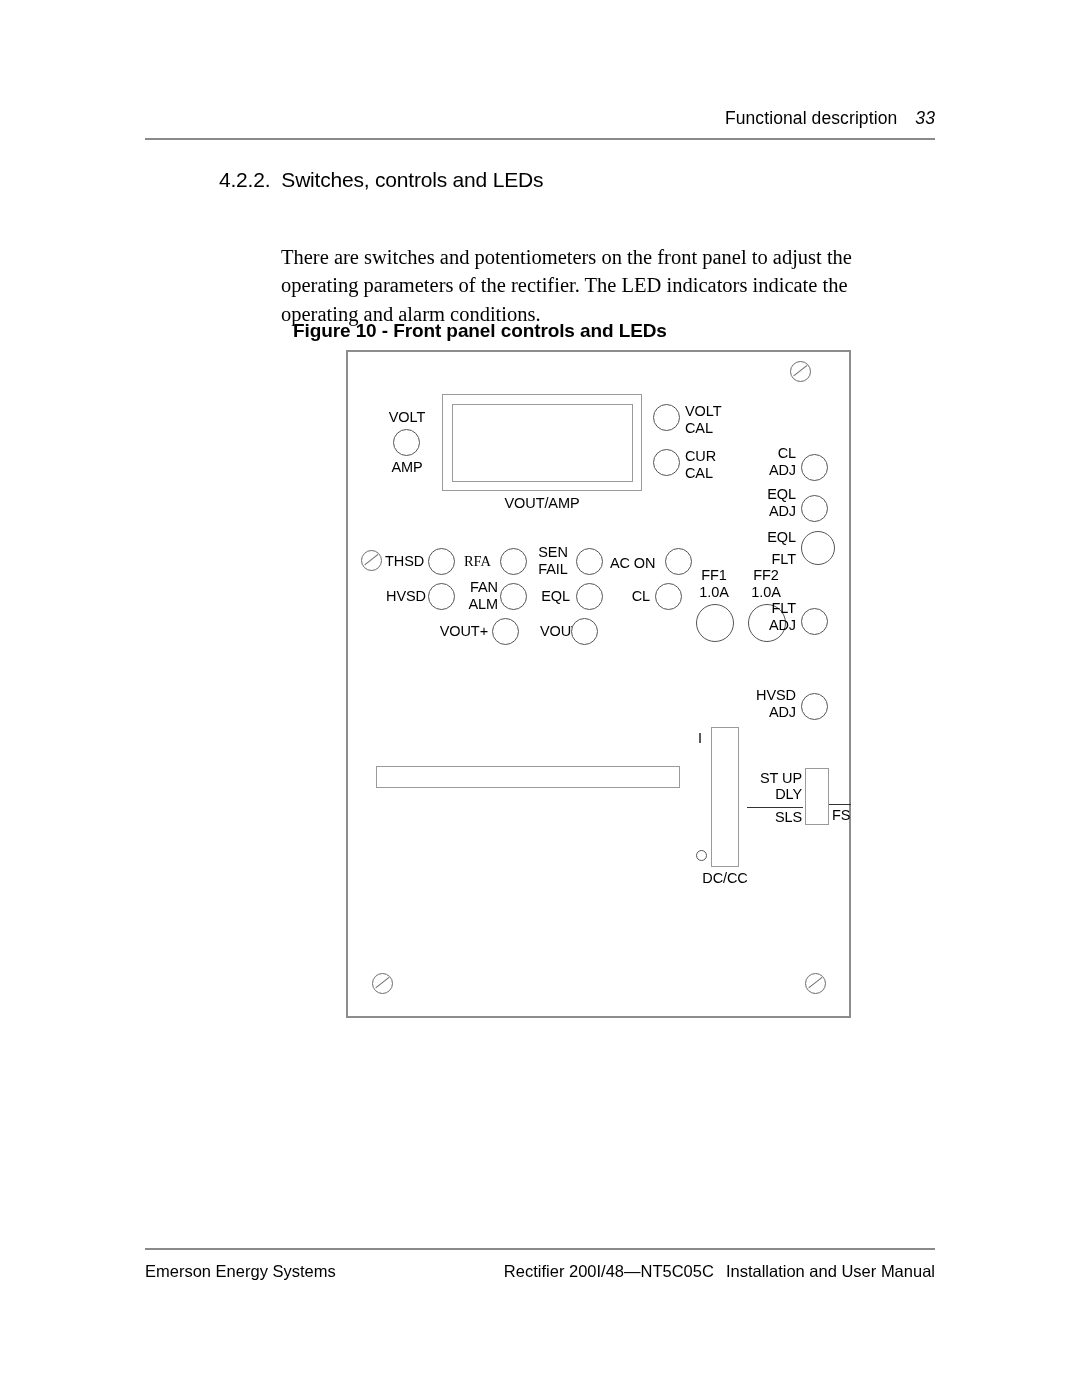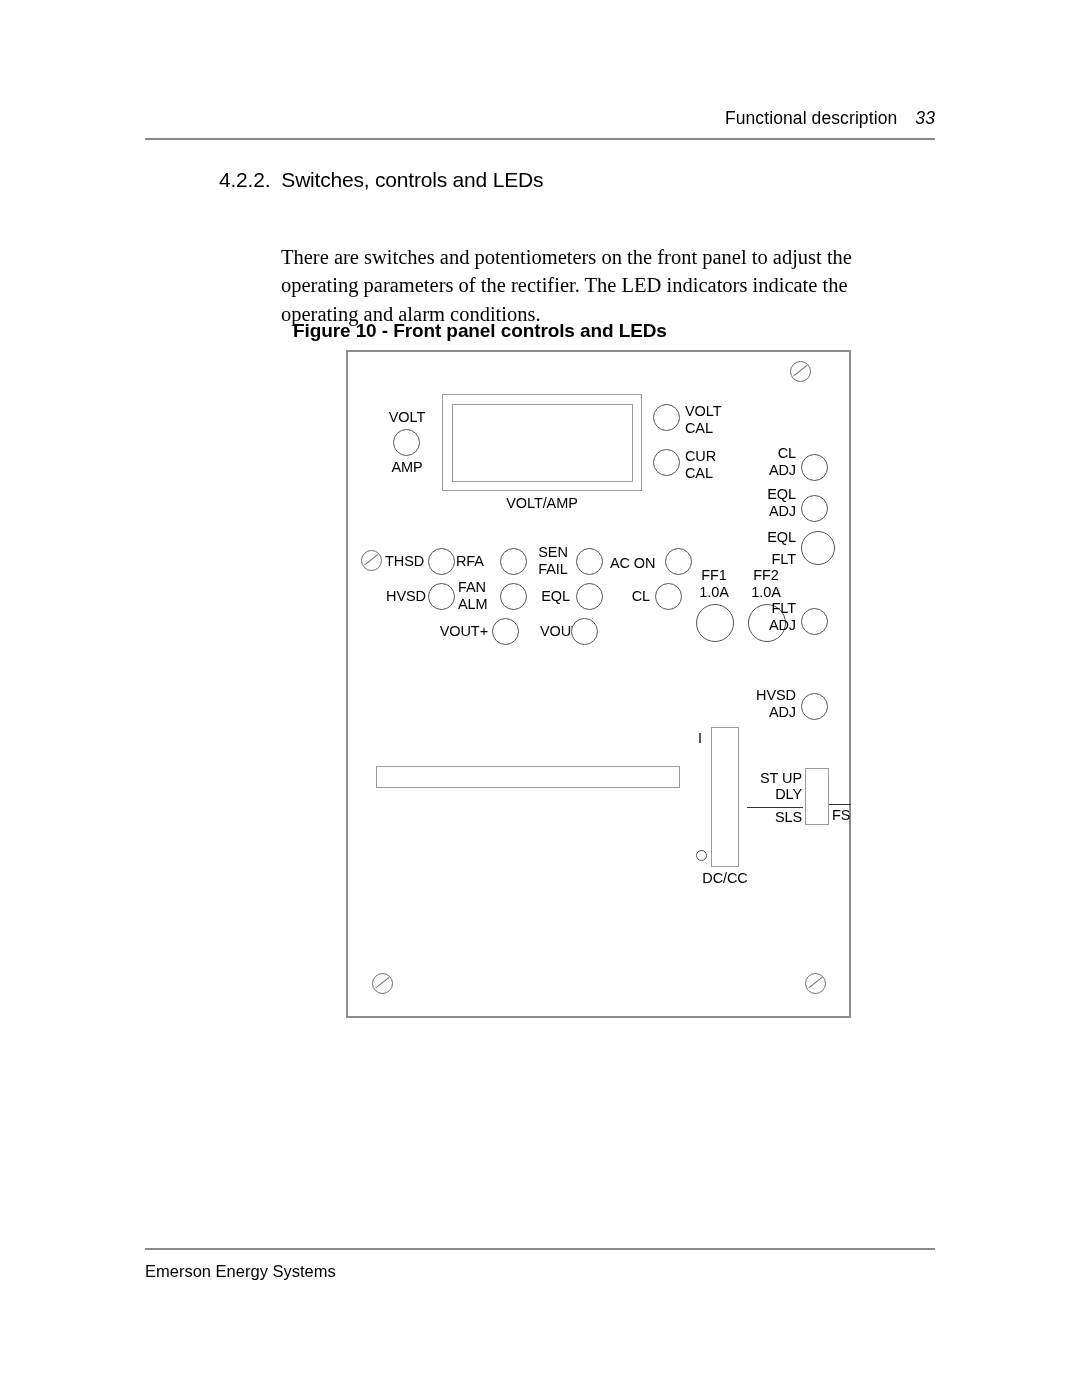--- a/index.html
+++ b/index.html
@@ -202,21 +202,21 @@
 
   <div class="screw" style="left:442px; top:9px;"></div>
 
   <div class="lbl center" style="left:28px; top:57px; width:62px;">VOLT</div>
   <div class="led" style="left:45px; top:77px; width:27px; height:27px;"></div>
   <div class="lbl center" style="left:28px; top:107px; width:62px;">AMP</div>
 
   <div class="rect-outline" style="left:94px; top:42px; width:200px; height:97px;">
     <div class="rect-outline" style="left:9px; top:9px; width:181px; height:78px;"></div>
   </div>
-  <div class="lbl center" style="left:134px; top:143px; width:120px;">VOLT/AMP</div>
+  <div class="lbl center" style="left:134px; top:143px; width:120px;">VOUT/AMP</div>
 
   <div class="led" style="left:305px; top:52px; width:27px; height:27px;"></div>
   <div class="lbl two" style="left:337px; top:51px;">
     <div>VOLT</div>
     <div>CAL</div>
   </div>
 
   <div class="led" style="left:305px; top:97px; width:27px; height:27px;"></div>
   <div class="lbl two" style="left:337px; top:96px;">
     <div>CUR</div>
@@ -236,36 +236,36 @@
   <div class="led" style="left:453px; top:143px; width:27px; height:27px;"></div>
 
   <div class="lbl right" style="left:395px; top:177px; width:53px;">EQL</div>
   <div class="lbl right" style="left:395px; top:199px; width:53px;">FLT</div>
   <div class="led" style="left:453px; top:179px; width:34px; height:34px;"></div>
 
   <div class="screw" style="left:13px; top:198px;"></div>
   <div class="lbl" style="left:37px; top:201px;">THSD</div>
   <div class="led" style="left:80px; top:196px; width:27px; height:27px;"></div>
 
-  <div class="lbl" style="left:108px; top:201px;">RFA</div>
+  <div class="lbl" style="left:116px; top:201px;font-family:Liberation Serif, serif;">RFA</div>
   <div class="led" style="left:152px; top:196px; width:27px; height:27px;"></div>
 
   <div class="lbl two" style="left:184px; top:192px; width:42px; text-align:center;">
     <div>SEN</div>
     <div>FAIL</div>
   </div>
   <div class="led" style="left:228px; top:196px; width:27px; height:27px;"></div>
 
   <div class="lbl" style="left:262px; top:203px;">AC ON</div>
   <div class="led" style="left:317px; top:196px; width:27px; height:27px;"></div>
 
   <div class="lbl right" style="left:20px; top:236px; width:58px;">HVSD</div>
   <div class="led" style="left:80px; top:231px; width:27px; height:27px;"></div>
 
-  <div class="lbl two" style="left:110px; top:227px; width:40px; text-align:left;">
+  <div class="lbl two" style="left:110px; top:227px; width:40px; text-align:right;">
     <div>FAN</div>
     <div>ALM</div>
   </div>
   <div class="led" style="left:152px; top:231px; width:27px; height:27px;"></div>
 
   <div class="lbl right" style="left:182px; top:236px; width:40px;">EQL</div>
   <div class="led" style="left:228px; top:231px; width:27px; height:27px;"></div>
 
   <div class="lbl right" style="left:262px; top:236px; width:40px;">CL</div>
   <div class="led" style="left:307px; top:231px; width:27px; height:27px;"></div>
@@ -310,13 +310,16 @@
 
   <div class="rect-outline" style="left:28px; top:414px; width:304px; height:22px;"></div>
 
   <div class="screw" style="left:24px; top:621px;"></div>
   <div class="screw" style="left:457px; top:621px;"></div>
 </div>
 
 <div id="page-footer">
   <div class="ftr-rule"></div>
   <div class="ftr-left">Emerson Energy Systems</div>
+  <div class="ftr-right">
+    <span>Rectifier 200I/48—NT5C05C</span><span class="ftr-manual">Installation and User Manual</span>
+  </div>
 </div>
 
 </body></html>

